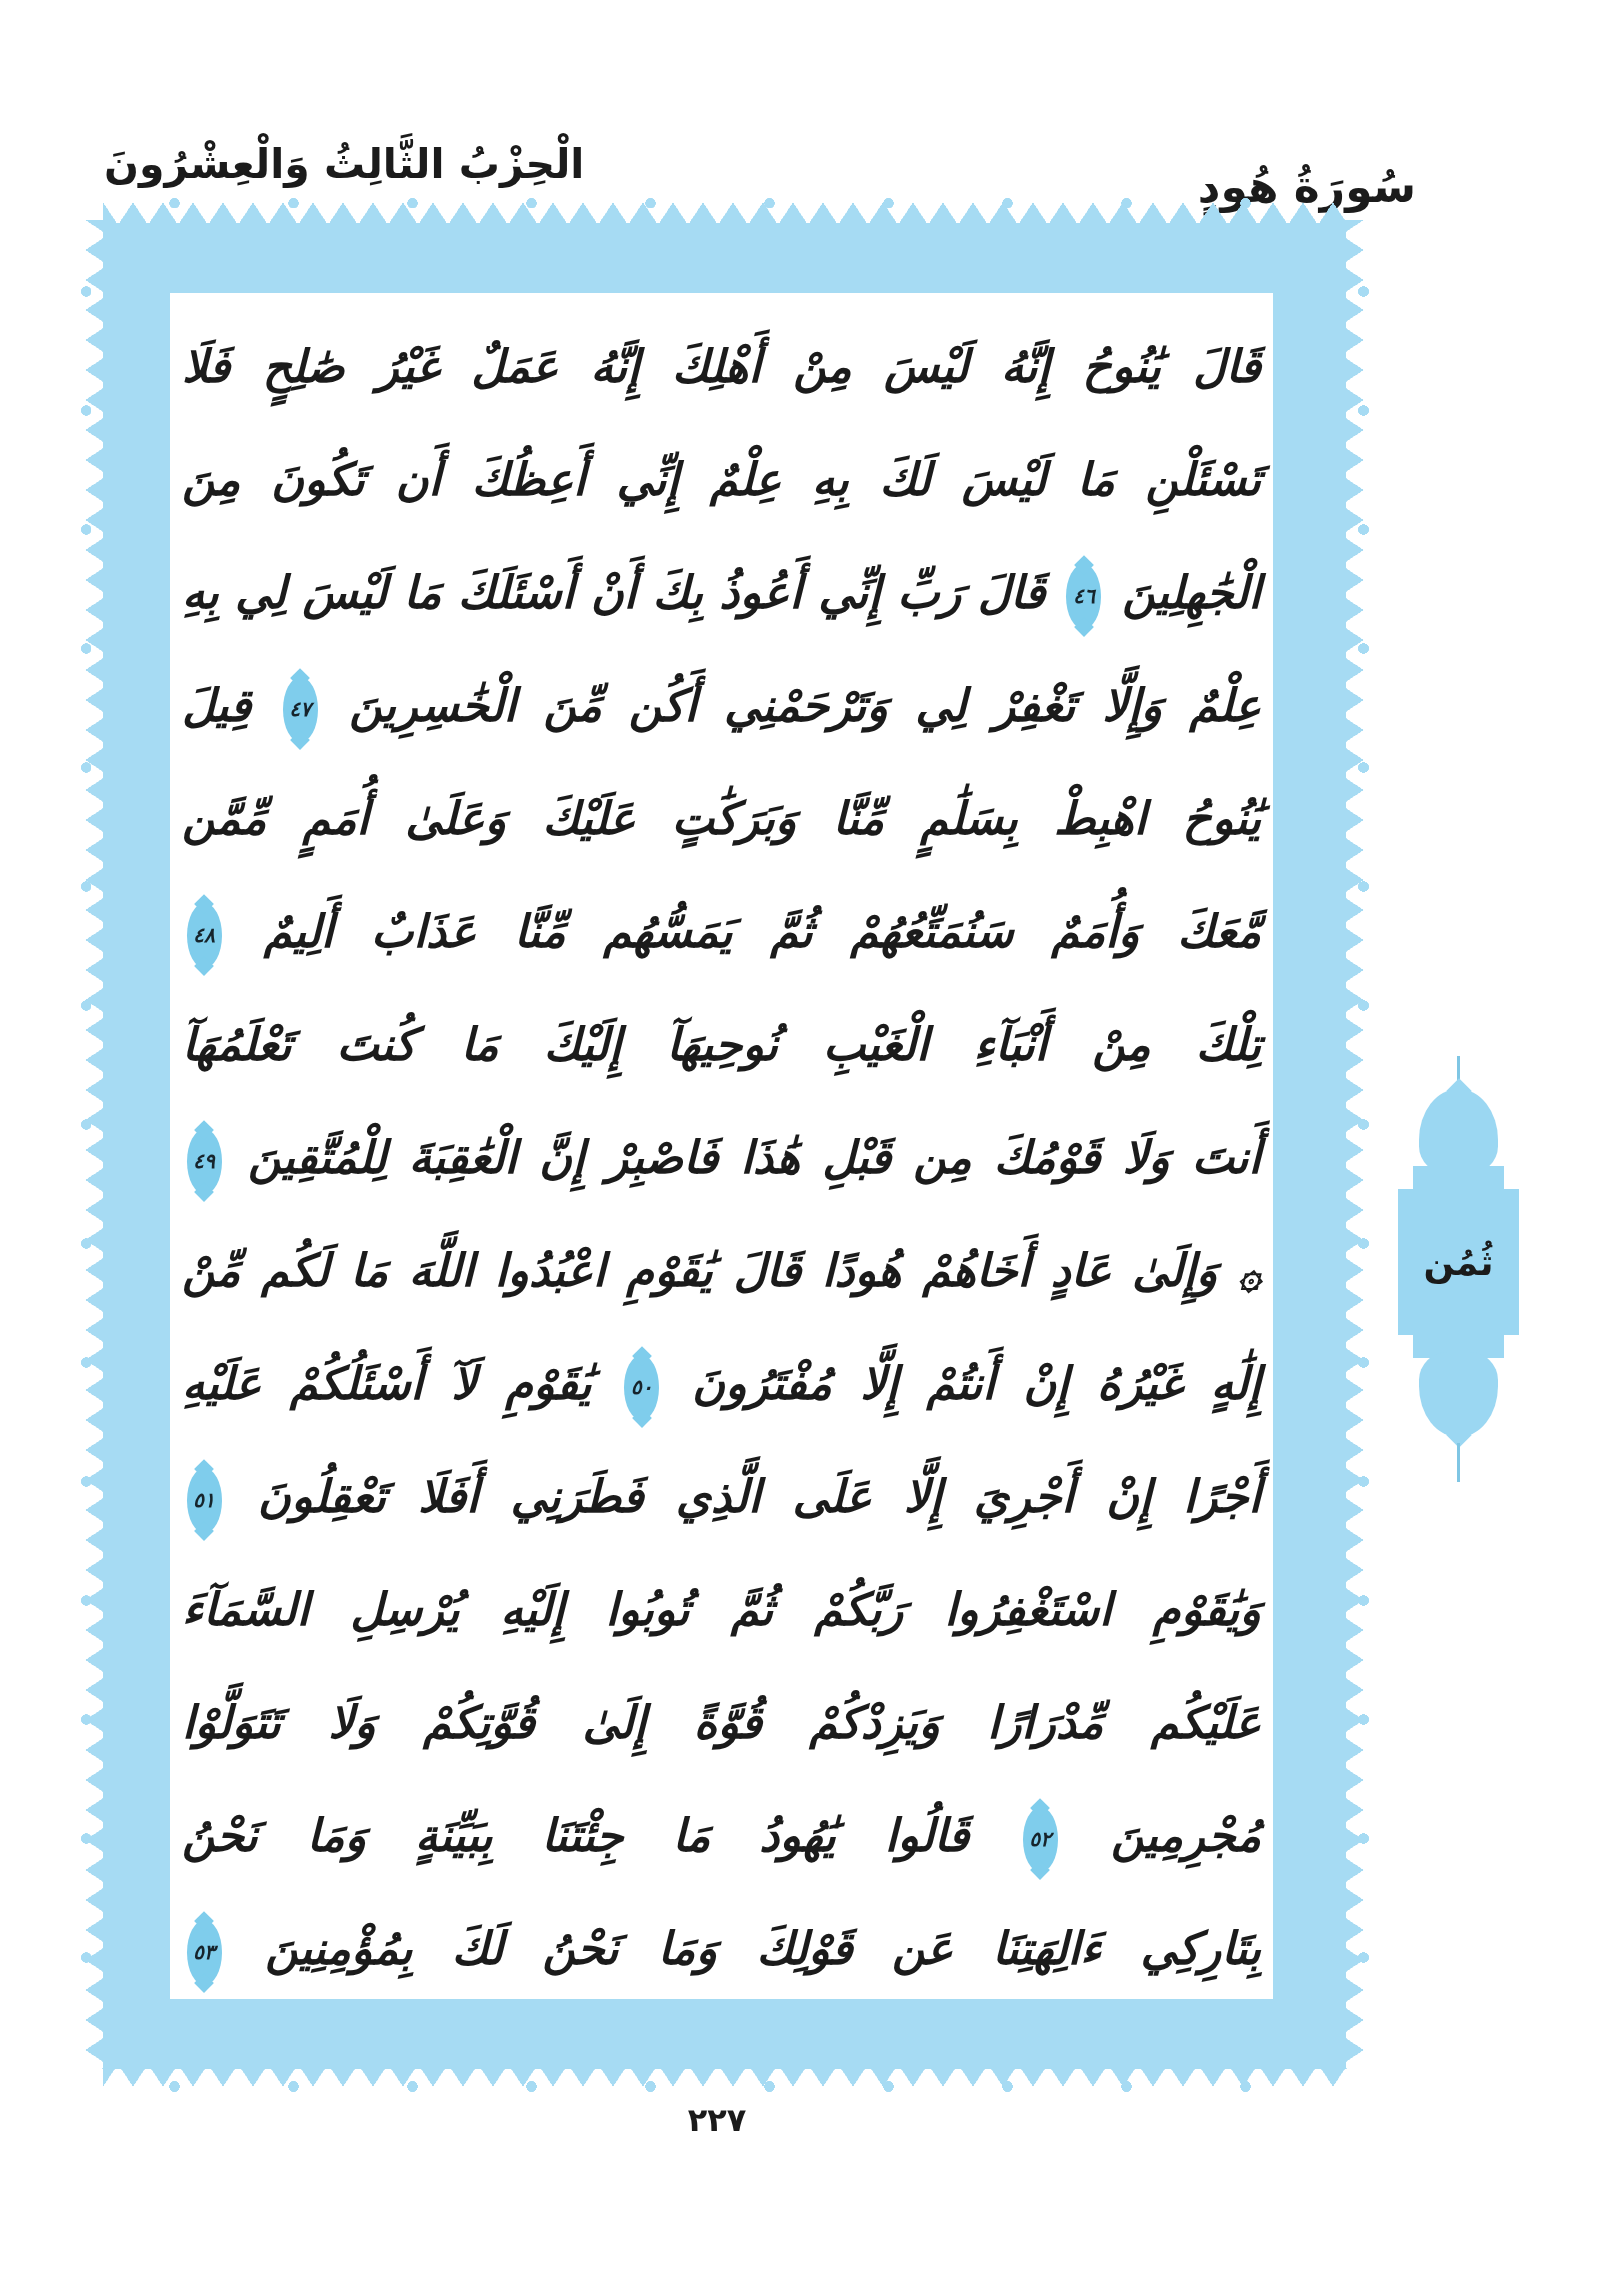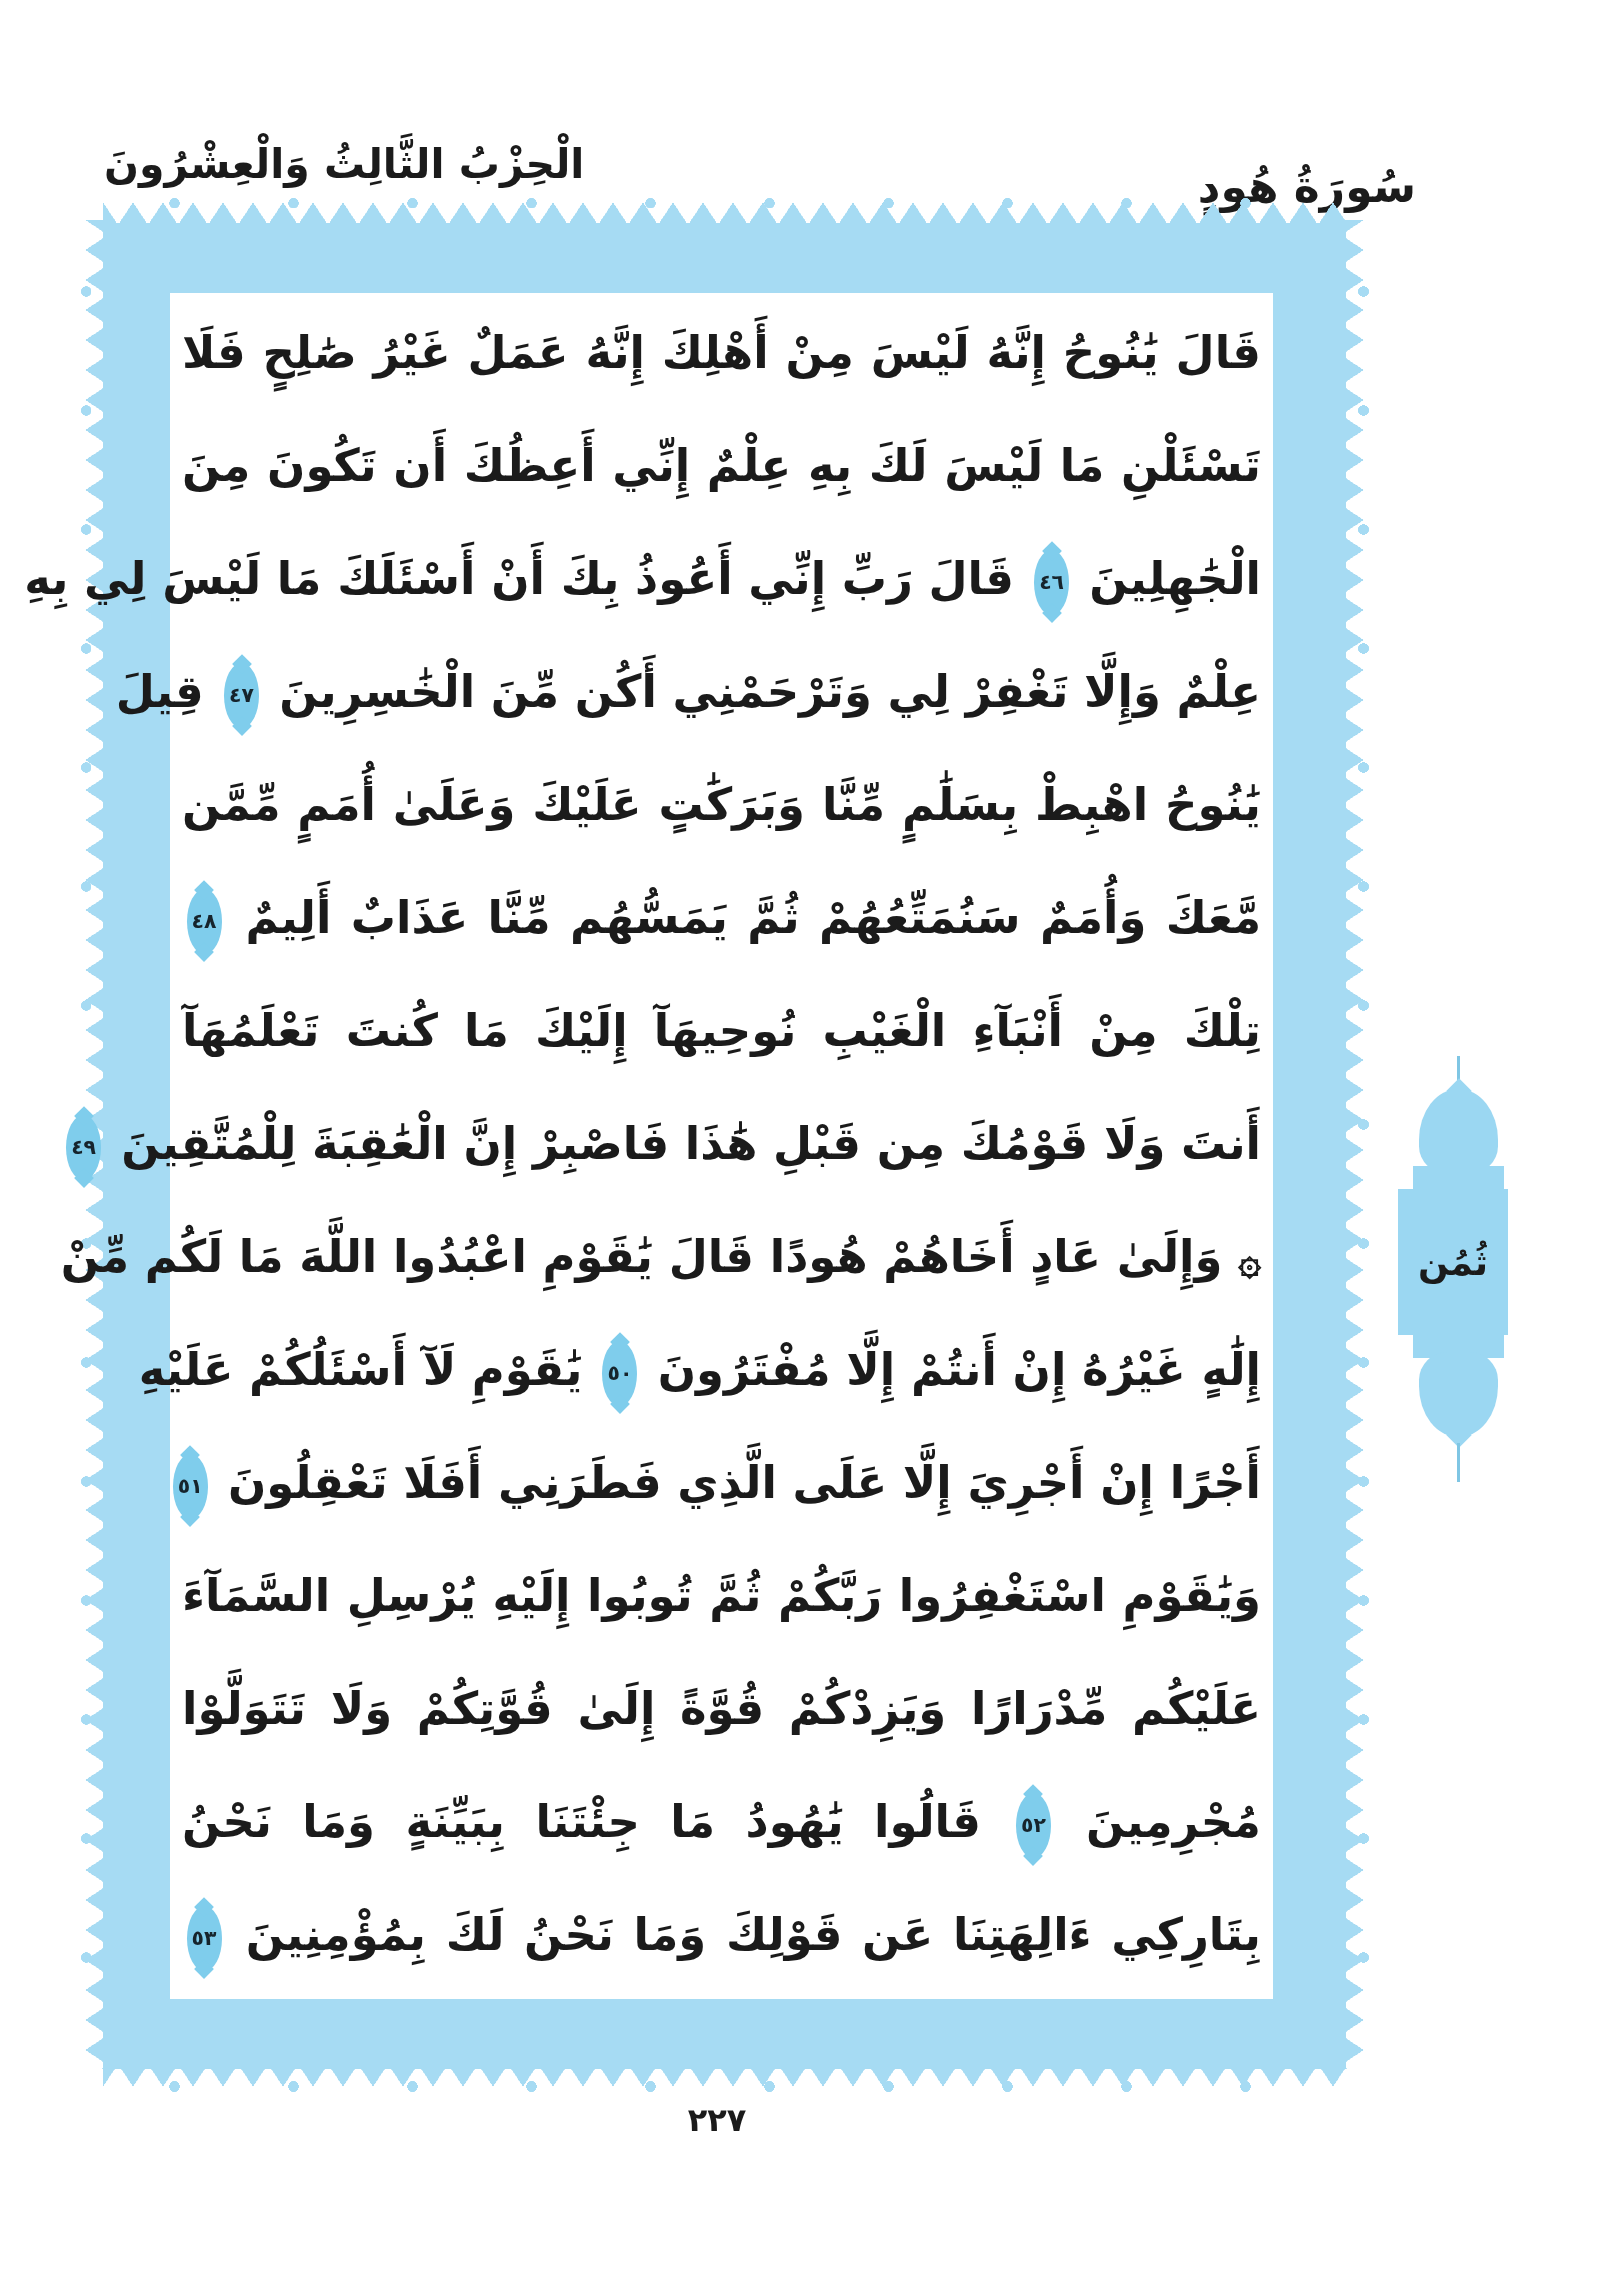--- a/index.html
+++ b/index.html
@@ -36,21 +36,21 @@
   .dots-h{height:10.6px;left:30px;right:30px;
     background:radial-gradient(circle 5.3px at 50% 50%, #a6dbf3 98%, rgba(0,0,0,0)) repeat-x;
     background-size:119px 10.6px;}
   .dots-top{top:-4.5px;} .dots-bottom{bottom:-4.5px;}
   .dots-v{width:10.6px;top:30px;bottom:30px;
     background:radial-gradient(circle 5.3px at 50% 50%, #a6dbf3 98%, rgba(0,0,0,0)) repeat-y;
     background-size:10.6px 119px;}
   .dots-left{left:-4.5px;} .dots-right{right:-4.5px;}
 
   
-  .text-area{position:absolute;left:85px;top:91px;right:91px;bottom:88px;padding:3px 12px;box-sizing:border-box;}
+  .text-area{position:absolute;left:85px;top:91px;right:91px;bottom:88px;padding:17px 12px;box-sizing:border-box;font-style:italic;}
   .qline{
     direction:rtl;height:113px;line-height:113px;
     text-align:justify;text-align-last:justify;
     font-size:45px;font-weight:bold;color:#1b1b1b;white-space:nowrap;
   }
   .qtxt{display:inline;}
   
   .rosette{
     position:relative;display:inline-flex;align-items:center;justify-content:center;
     width:35px;height:65px;border-radius:50%;background:#7fcdec;
@@ -70,21 +70,21 @@
   .med-line{position:absolute;left:59px;width:3px;height:39px;background:#7fc6e4;}
   .med-line-top{top:0;} .med-line-bottom{top:387px;}
   .med-dome{position:absolute;left:21px;width:79px;height:85px;background:#9bd7f2;}
   .med-dome-top{top:33px;border-radius:52% 52% 38% 38% / 62% 62% 34% 34%;}
   .med-dome-top::before{content:"";position:absolute;left:50%;top:-6.8px;width:18px;height:18px;background:#9bd7f2;transform:translateX(-50%) rotate(45deg);}
   .med-dome-bottom{top:296px;border-radius:38% 38% 52% 52% / 34% 34% 62% 62%;}
   .med-dome-bottom::after{content:"";position:absolute;left:50%;bottom:-6.8px;width:18px;height:18px;background:#9bd7f2;transform:translateX(-50%) rotate(45deg);}
   .med-step{position:absolute;left:15px;width:91px;height:27px;background:#9bd7f2;}
   .med-step-top{top:110px;} .med-step-bottom{top:275px;}
   .med-square{
-    position:absolute;left:0;top:133px;width:110px;height:146px;background:#9bd7f2;
+    position:absolute;left:0;top:133px;width:121px;height:146px;background:#9bd7f2;
     display:flex;align-items:center;justify-content:center;
   }
   .med-label{font-size:36px;font-weight:bold;color:#1b1b1b;direction:rtl;}
 
   
   .page-number{
     position:absolute;left:634px;top:2101px;width:166px;text-align:center;
     font-size:32px;font-weight:bold;color:#1b1b1b;direction:rtl;
   }
 </style>

